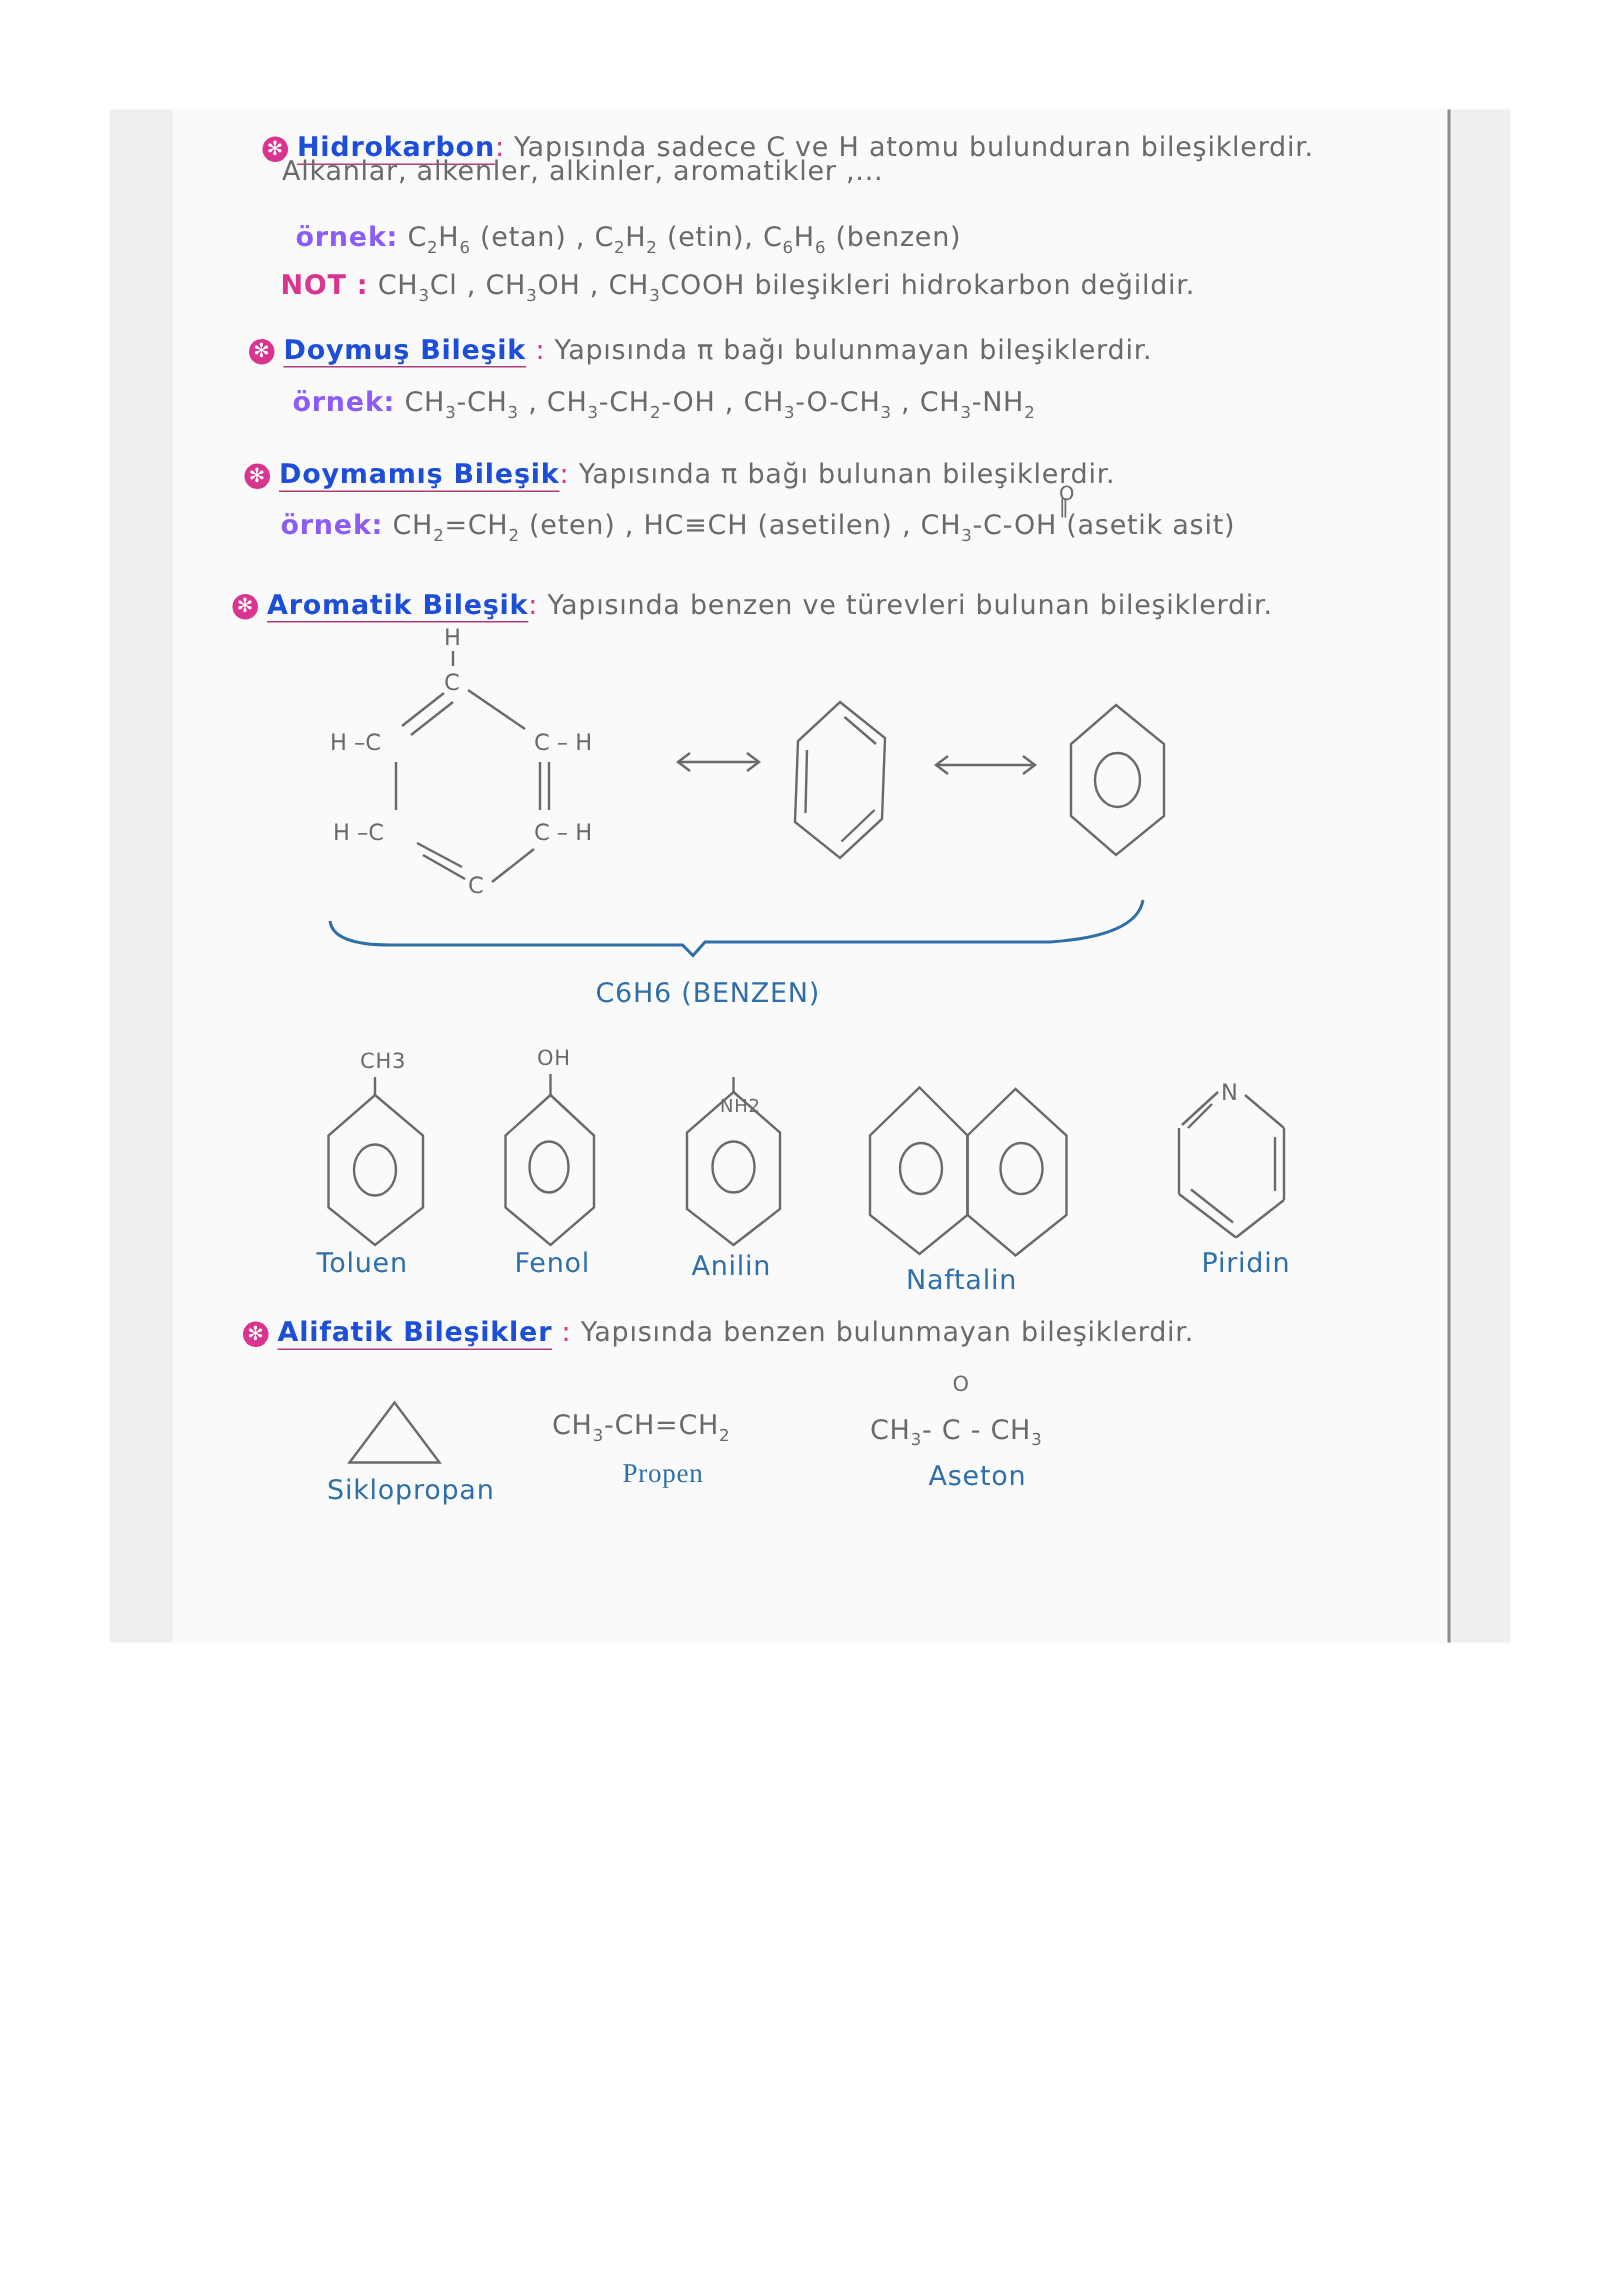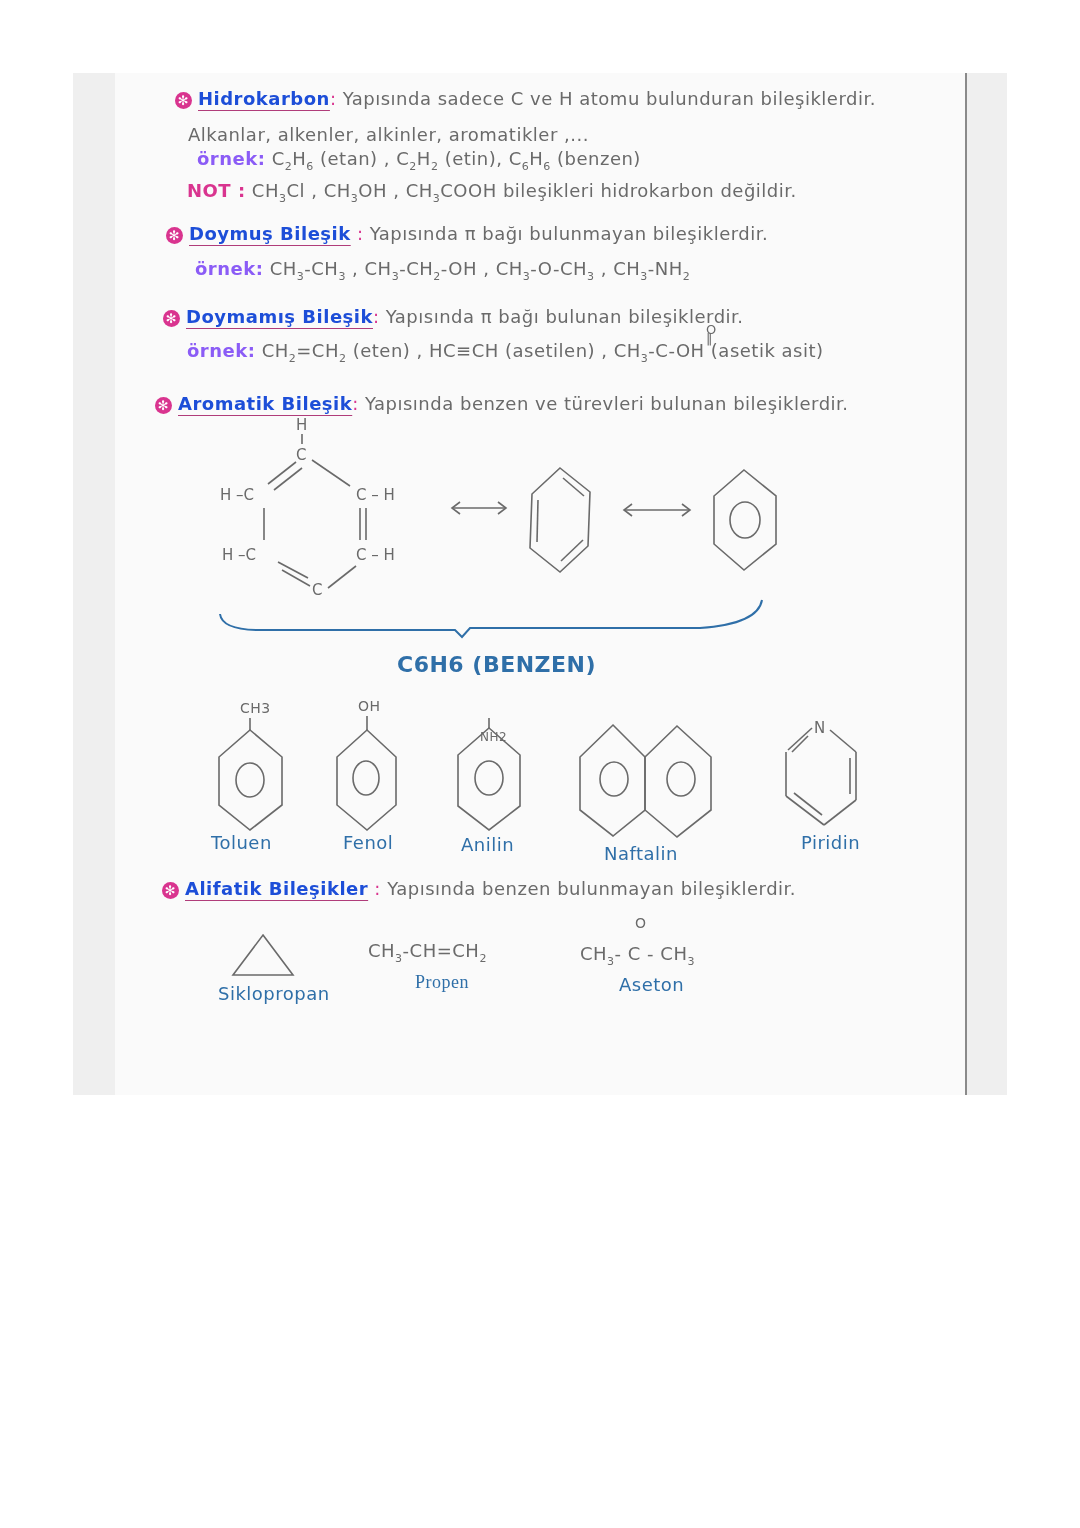--- a/index.html
+++ b/index.html
@@ -23,21 +23,21 @@
 </style>
 </head>
 <body>
 
 <div class="scan"></div>
 <div class="page"></div>
 
 <div class="t" style="left:175px;top:88px;">
   <span class="bullet">✻</span><span class="pinkhead">Hidrokarbon</span><span class="pink">: </span><span>Yapısında sadece C ve H atomu bulunduran bileşiklerdir.</span>
 </div>
-<div class="t" style="left:188px;top:124px;">Alkanlar, alkenler, alkinler, aromatikler ,...</div>
+<div class="t" style="left:188px;top:104px;">Alkanlar, alkenler, alkinler, aromatikler ,...</div>
 <div class="t" style="left:197px;top:148px;">
   <span class="ornek">örnek:</span>
   C<sub>2</sub>H<sub>6</sub> (etan) , C<sub>2</sub>H<sub>2</sub> (etin), C<sub>6</sub>H<sub>6</sub> (benzen)
 </div>
 <div class="t" style="left:187px;top:180px;">
   <span class="pink" style="font-weight:bold">NOT :</span>
   CH<sub>3</sub>Cl , CH<sub>3</sub>OH , CH<sub>3</sub>COOH bileşikleri hidrokarbon değildir.
 </div>
 
 <div class="t" style="left:166px;top:223px;">
@@ -122,21 +122,21 @@
   <line class="mol" x1="856" y1="752" x2="856" y2="800"></line>
   <line class="mol" x1="850" y1="758" x2="850" y2="794"></line>
   <line class="mol" x1="856" y1="800" x2="824" y2="825"></line>
   <line class="mol" x1="824" y1="825" x2="786" y2="796"></line>
   <line class="mol" x1="822" y1="815" x2="794" y2="793"></line>
   <line class="mol" x1="786" y1="796" x2="786" y2="752"></line>
 
   <polygon class="mol" points="263,935 293,975 233,975"></polygon>
 </svg>
 
-<div class="t blue" style="left:397px;top:652px;font-size:22px;font-weight:bold;">C6H6 (BENZEN)</div>
+<div class="t blue" style="left:397px;top:652px;font-size:18px;font-weight:normal;">C6H6 (BENZEN)</div>
 
 <div class="t" style="left:240px;top:700px;font-size:14px;">CH3</div>
 <div class="t" style="left:358px;top:698px;font-size:14px;">OH</div>
 <div class="t" style="left:480px;top:730px;font-size:12px;">NH2</div>
 
 <div class="t blue" style="left:211px;top:832px;">Toluen</div>
 <div class="t blue" style="left:343px;top:832px;">Fenol</div>
 <div class="t blue" style="left:461px;top:834px;">Anilin</div>
 <div class="t blue" style="left:604px;top:843px;">Naftalin</div>
 <div class="t blue" style="left:801px;top:832px;">Piridin</div>

